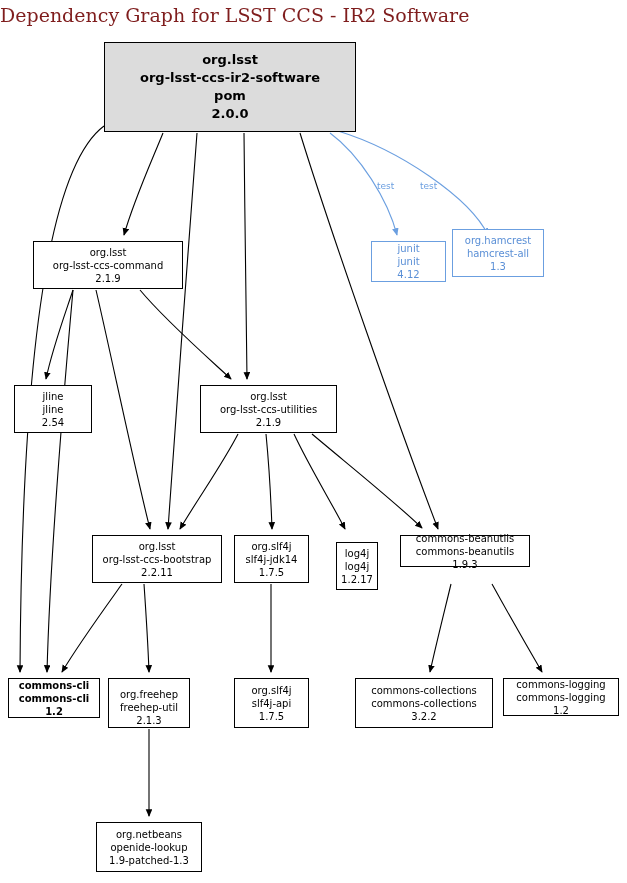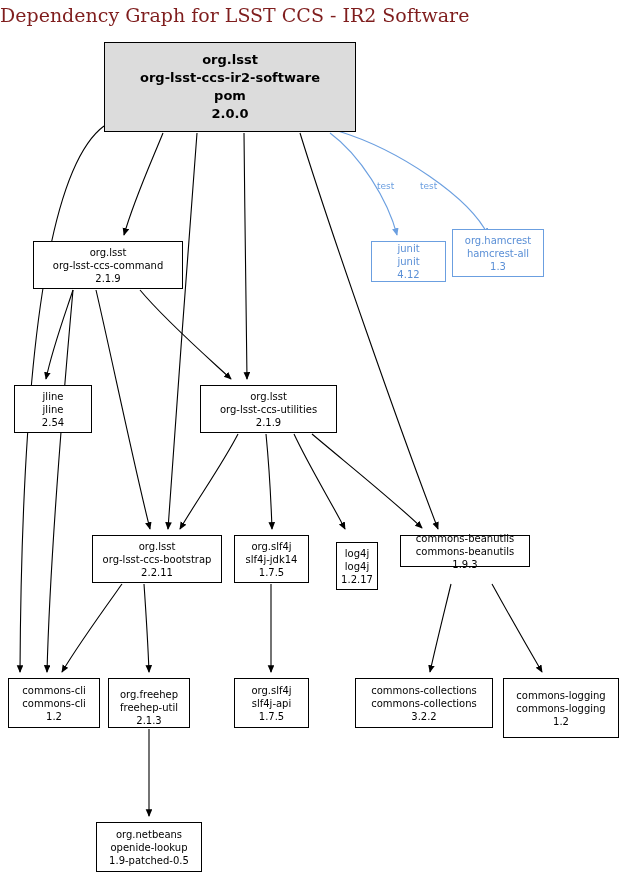--- a/index.html
+++ b/index.html
@@ -179,43 +179,43 @@
     <div class="node" style="left: 320px; top: 542px; width: 42px; height: 48px; margin-left: 16px;">
       <span class="ln">log4j</span>
       <span class="ln">log4j</span>
       <span class="ln">1.2.17</span>
     </div>
     <div class="node" style="left: 400px; top: 535px; width: 130px; height: 32px;">
       <span class="ln">commons-beanutils</span>
       <span class="ln">commons-beanutils</span>
       <span class="ln">1.9.3</span>
     </div>
-    <div class="node" style="left: 8px; top: 678px; width: 92px; height: 50px;">
+    <div class="node" style="left: 8px; top: 678px; width: 92px; height: 40px; font-weight: bold;">
       <span class="ln">commons-cli</span>
       <span class="ln">commons-cli</span>
       <span class="ln">1.2</span>
     </div>
     <div class="node" style="left: 108px; top: 678px; width: 82px; height: 50px; justify-content: flex-end;">
       <span class="ln">org.freehep</span>
       <span class="ln">freehep-util</span>
       <span class="ln">2.1.3</span>
     </div>
     <div class="node" style="left: 234px; top: 678px; width: 75px; height: 50px;">
       <span class="ln">org.slf4j</span>
       <span class="ln">slf4j-api</span>
       <span class="ln">1.7.5</span>
     </div>
     <div class="node" style="left: 355px; top: 678px; width: 138px; height: 50px;">
       <span class="ln">commons-collections</span>
       <span class="ln">commons-collections</span>
       <span class="ln">3.2.2</span>
     </div>
-    <div class="node" style="left: 503px; top: 678px; width: 116px; height: 60px;">
+    <div class="node" style="left: 503px; top: 678px; width: 116px; height: 38px;">
       <span class="ln">commons-logging</span>
       <span class="ln">commons-logging</span>
       <span class="ln">1.2</span>
     </div>
     <div class="node" style="left: 96px; top: 822px; width: 106px; height: 50px;">
       <span class="ln">org.netbeans</span>
       <span class="ln">openide-lookup</span>
-      <span class="ln">1.9-patched-0.5</span>
+      <span class="ln">1.9-patched-1.3</span>
     </div>
   </div>
 
 </body></html>

